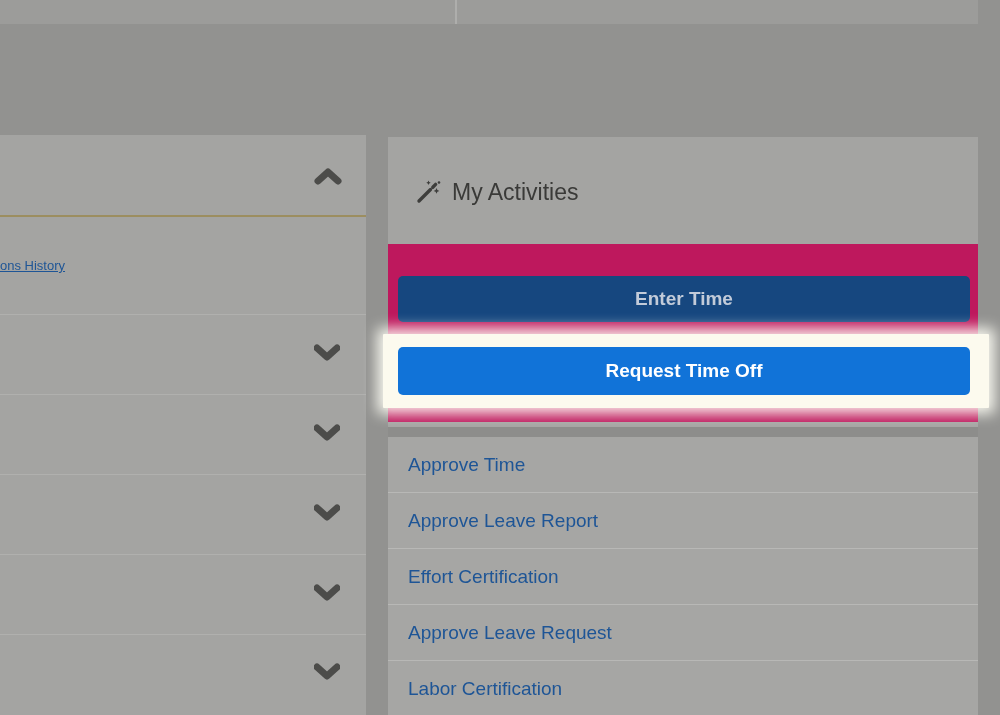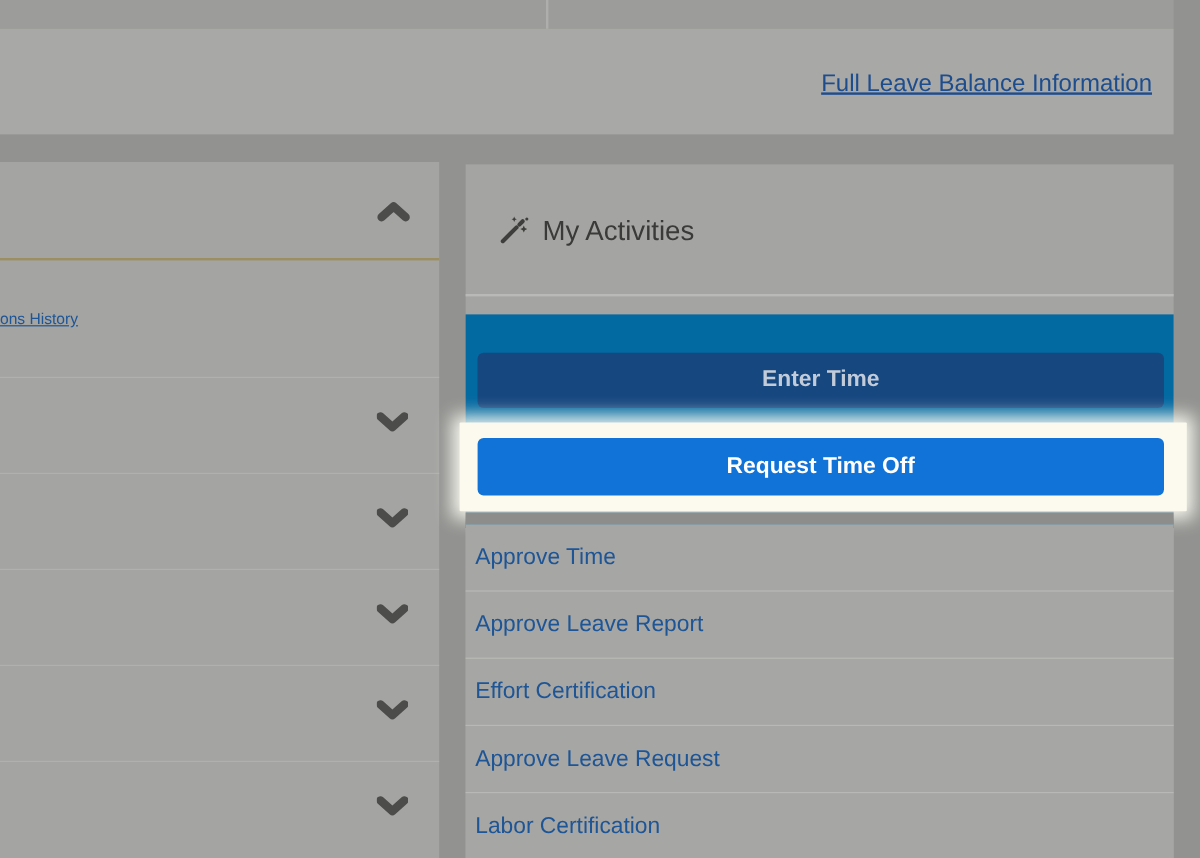--- a/index.html
+++ b/index.html
@@ -36,55 +36,52 @@
   }
   .acc-row:last-child { border-bottom:none; height:78px; }
   .chev { display:block; }
 
   
   .right-card { position:absolute; left:388px; top:137px; width:590px; height:578px; background:#a4a4a2; }
   .act-header { position:relative; height:110px; border-bottom:2px solid #b9b9b7; }
   .wand { position:absolute; left:27px; top:42px; }
   .act-title { position:absolute; left:64px; top:42px; font-size:23px; color:#3a3a38; }
 
-  .buttons-area { position:absolute; left:0; top:125px; width:590px; height:178px; background:#0369a1; }
+  .buttons-area { position:absolute; left:0; top:107px; width:590px; height:178px; background:#be185d; }
   .btn {
     display:block; width:572px; height:46px; border:none; border-radius:5px;
     font-family:"Liberation Sans", sans-serif; font-size:19px; font-weight:600; cursor:pointer;
   }
   .btn-navy { position:absolute; left:10px; top:32px; background:#16477f; color:#c2cbd9; }
   .spotlight {
     position:absolute; left:-5px; top:90px; width:606px; height:74px;
     background:#fcfaee; border-radius:1px;
     box-shadow:0 0 14px 6px rgba(255,255,246,0.9);
   }
   .btn-bright { position:absolute; left:15px; top:13px; height:48px; background:#1173d8; color:#ffffff; }
 
   .shadow-strip { position:absolute; left:0; top:290px; width:590px; height:10px; background:#8d8d8b; }
 
   .links-list { position:absolute; left:0; top:300px; width:590px; height:278px; background:#a6a6a4; }
   .link-row {
     height:56px; border-bottom:1px solid #b8b8b6;
-    display:flex; align-items:center; padding-left:8px; cursor:pointer;
+    display:flex; align-items:center; padding-left:20px; cursor:pointer;
   }
   .link-row:last-child { border-bottom:none; }
   .link-row a { font-size:19px; color:#1e5596; text-decoration:none; }
 </style>
 </head>
 <body>
 
 <div class="screen">
 
   <div class="top-row">
     <div class="col-divider"></div>
   </div>
 
-  <div class="link-band">
-    <a href="#">Full Leave Balance Information</a>
-  </div>
 
   <div class="left-card">
     <div class="left-header">
       <button class="collapse-btn">
         <span class="chev">
           <svg width="28" height="22" viewBox="0 0 28 22">
             <path d="M4 15 L14 6 L24 15" fill="none" stroke="#4c4c4a" stroke-width="7" stroke-linecap="round" stroke-linejoin="round"></path>
           </svg>
         </span>
       </button>

